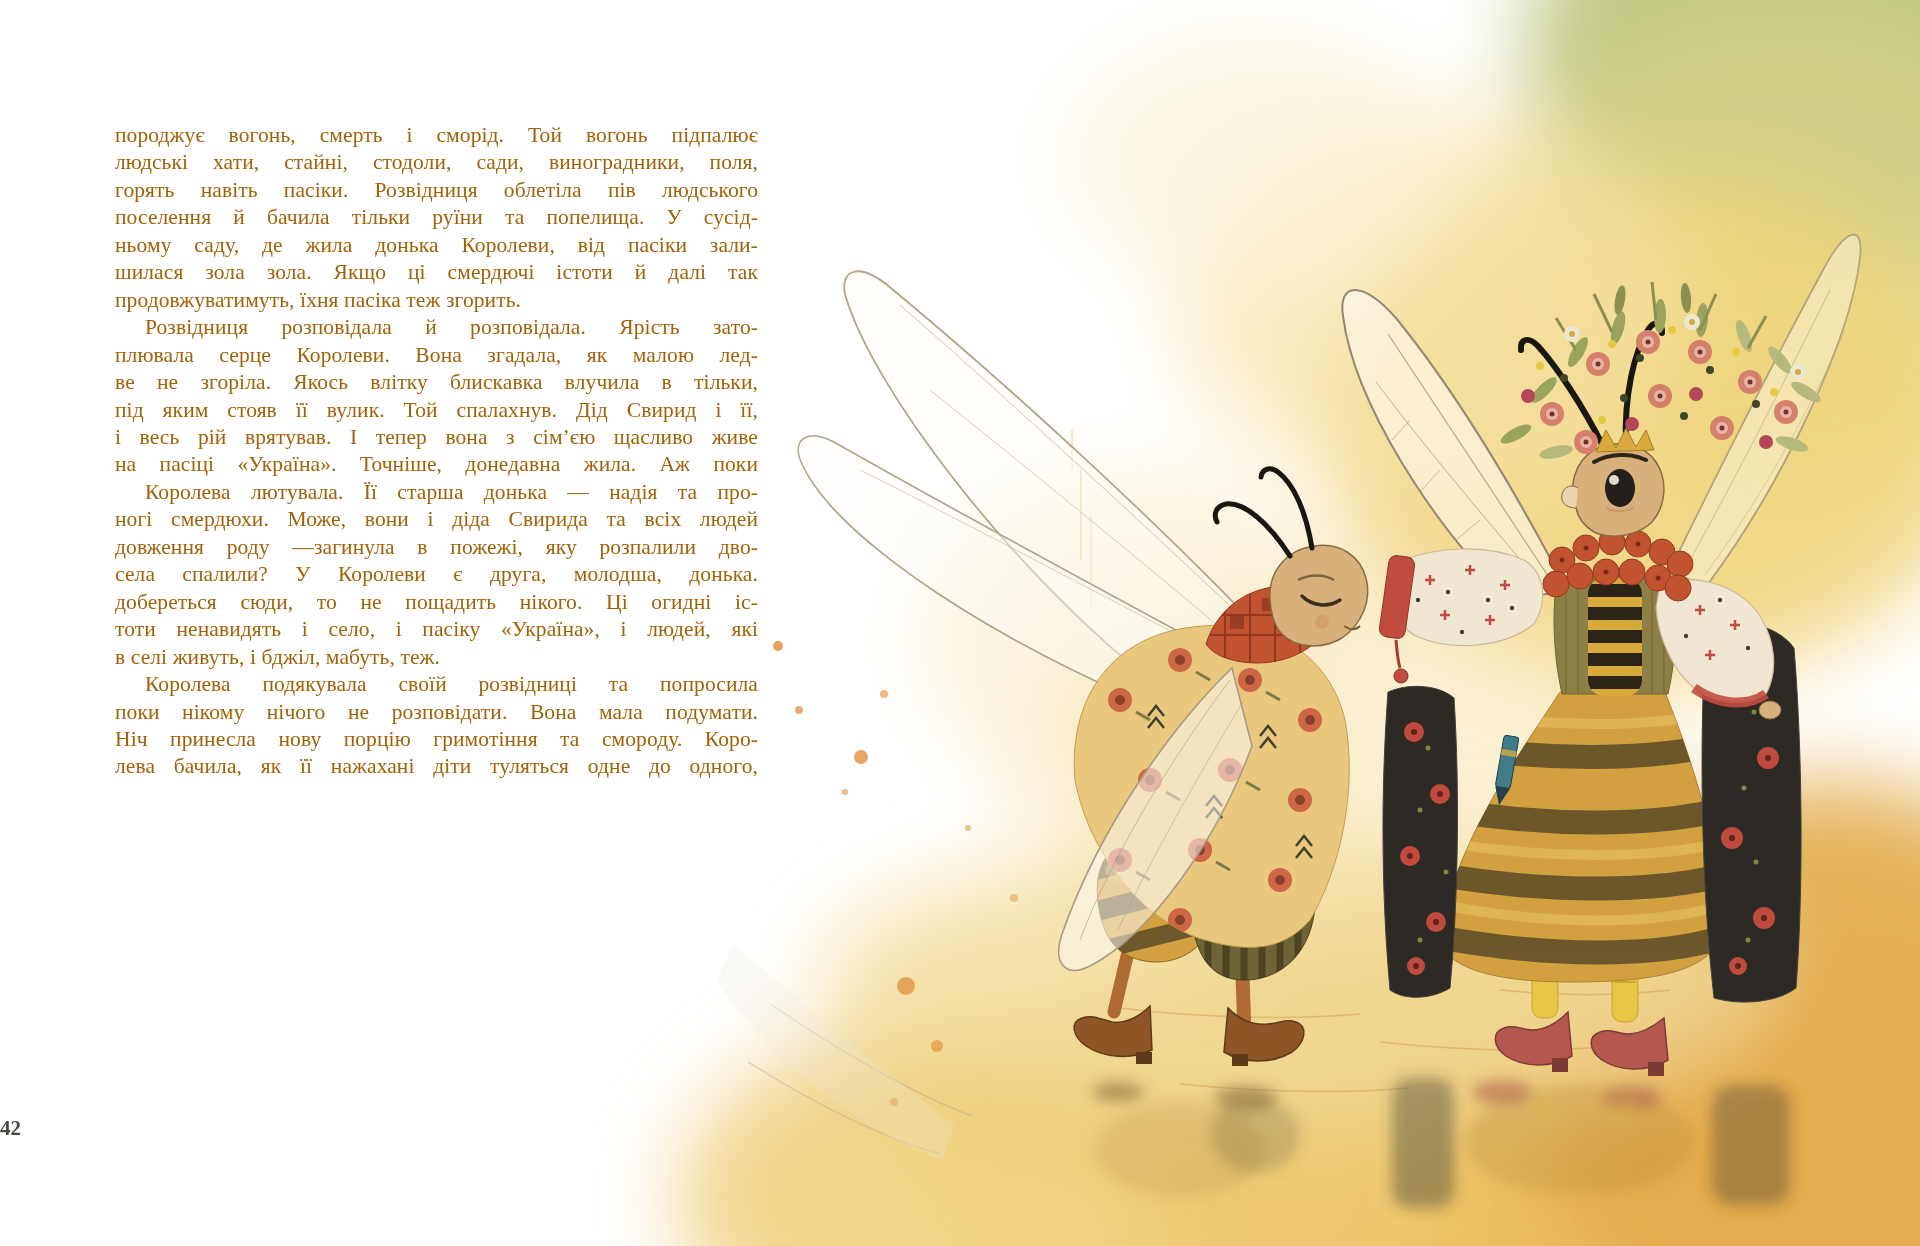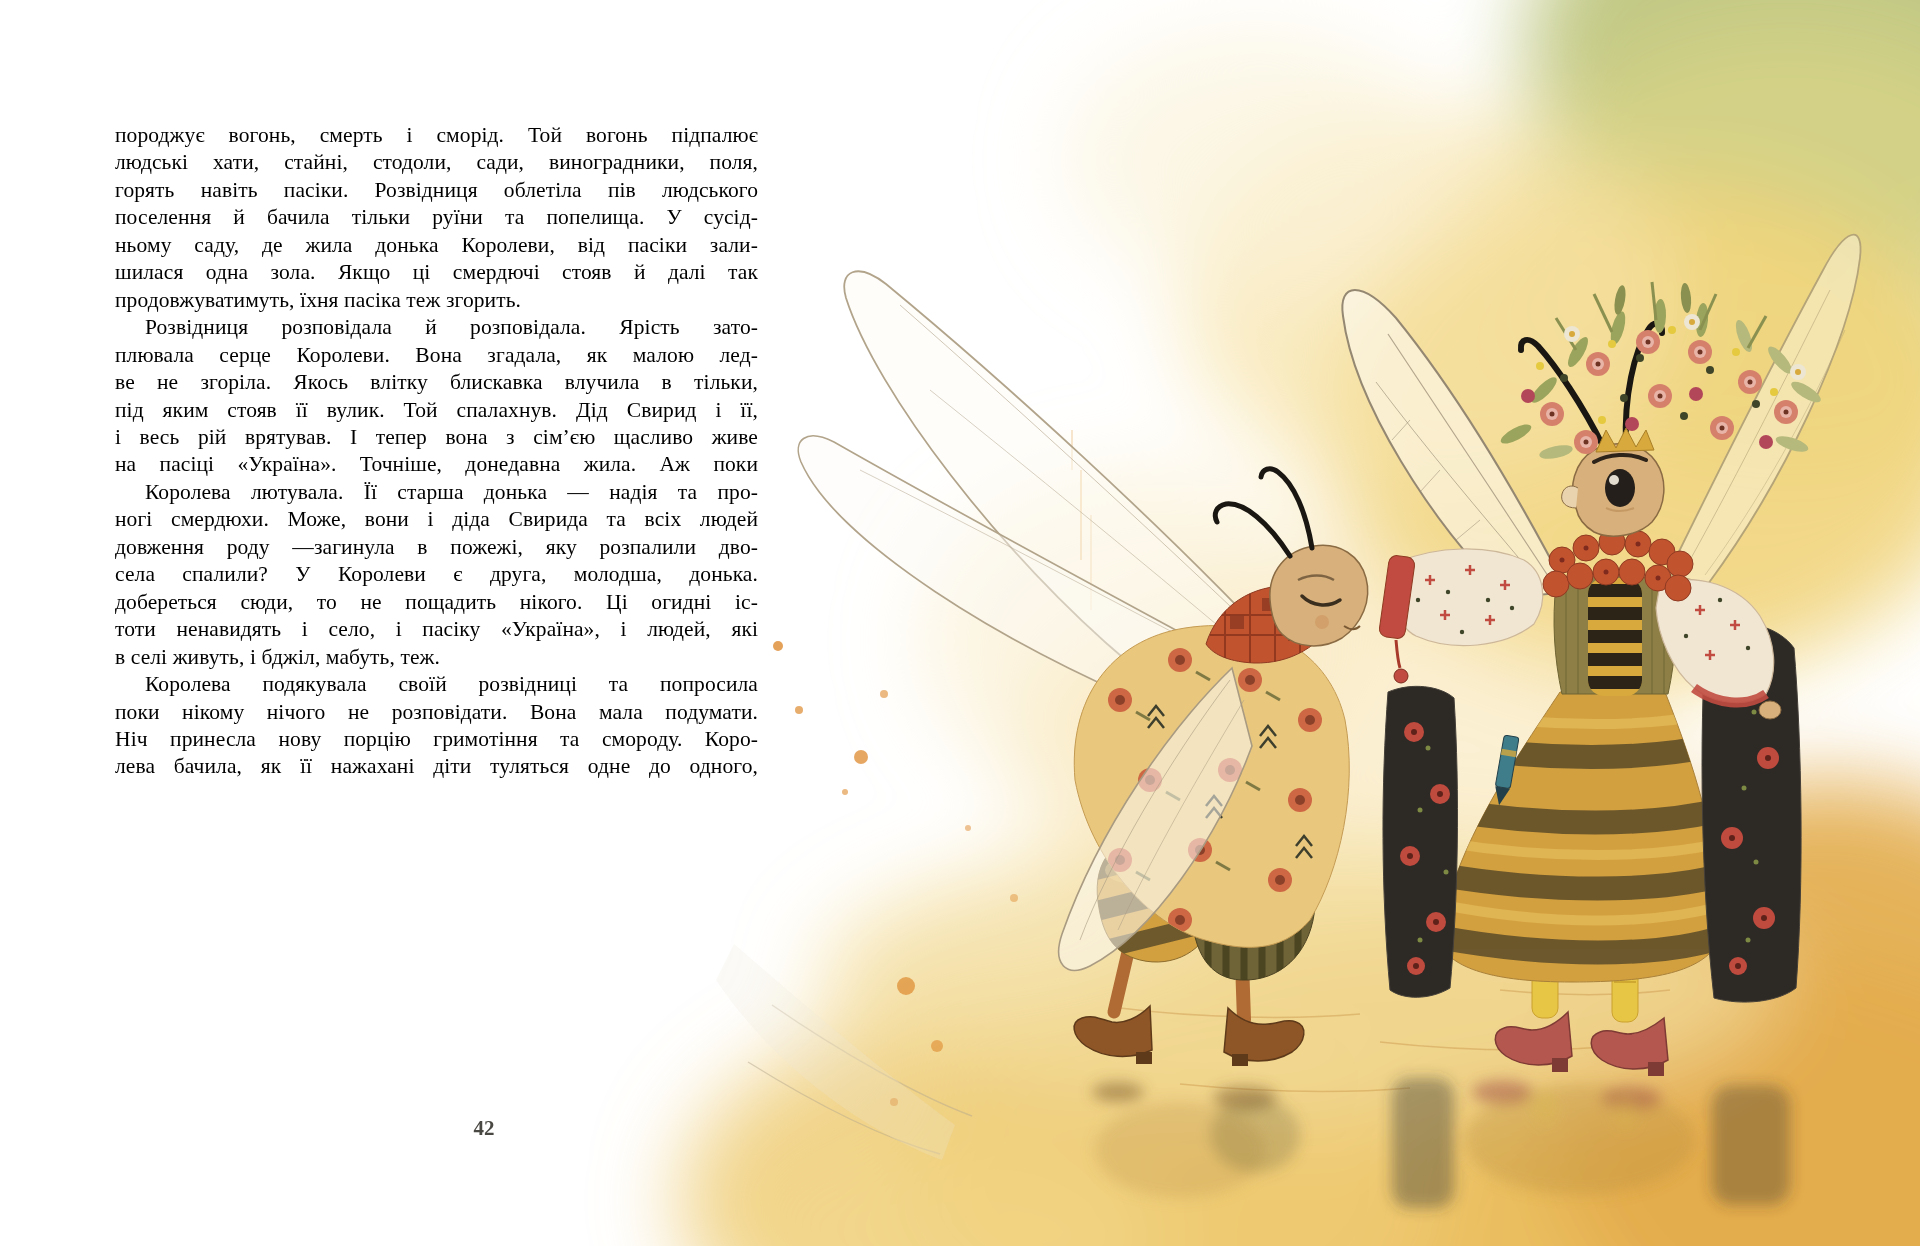--- a/index.html
+++ b/index.html
@@ -4,29 +4,29 @@
 <style>
   html,body{margin:0;padding:0;}
   body{
     width:1920px;height:1246px;position:relative;overflow:hidden;
     background:#ffffff;
     font-family:"Liberation Serif", serif;
   }
   .spread{position:absolute;inset:0;}
   .text-col{
     position:absolute;left:115px;top:122px;width:643px;
-    color:#000000;font-size:21.5px;line-height:27.45px;
+    color:#a16207;font-size:21.5px;line-height:27.45px;
     letter-spacing:0.1px;
   }
   .para{margin:0;}
   .line{text-align:justify;text-align-last:justify;}
   .line.last{text-align-last:left;}
   .line.indent{text-indent:30px;}
   .pagenum{
-    position:absolute;left:0;top:1116px;width:968px;text-align:center;
+    position:absolute;left:0;top:1116px;width:968px;text-align:left;
     font-size:21px;font-weight:bold;color:#4a4843;
   }
   svg{position:absolute;inset:0;display:block;}
 </style>
 </head>
 <body>
 
 <div class="spread">
 
   <svg width="1920" height="1246" viewBox="0 0 1920 1246">
@@ -515,21 +515,21 @@
     </g>
   </svg>
 
   <div class="text-col">
       <div class="para">
         <div class="line">породжує вогонь, смерть і сморід. Той вогонь підпалює</div>
         <div class="line">людські хати, стайні, стодоли, сади, виноградники, поля,</div>
         <div class="line">горять навіть пасіки. Розвідниця облетіла пів людського</div>
         <div class="line">поселення й бачила тільки руїни та попелища. У сусід-</div>
         <div class="line">ньому саду, де жила донька Королеви, від пасіки зали-</div>
-        <div class="line">шилася одна зола. Якщо ці смердючі стояв й далі так</div>
+        <div class="line">шилася зола зола. Якщо ці смердючі істоти й далі так</div>
         <div class="line last">продовжуватимуть, їхня пасіка теж згорить.</div>
       </div>
       <div class="para">
         <div class="line indent">Розвідниця розповідала й розповідала. Ярість зато-</div>
         <div class="line">плювала серце Королеви. Вона згадала, як малою лед-</div>
         <div class="line">ве не згоріла. Якось влітку блискавка влучила в тільки,</div>
         <div class="line">під яким стояв її вулик. Той спалахнув. Дід Свирид і її,</div>
         <div class="line">і весь рій врятував. І тепер вона з сім’єю щасливо живе</div>
         <div class="line">на пасіці «Україна». Точніше, донедавна жила. Аж поки</div>
       </div>

